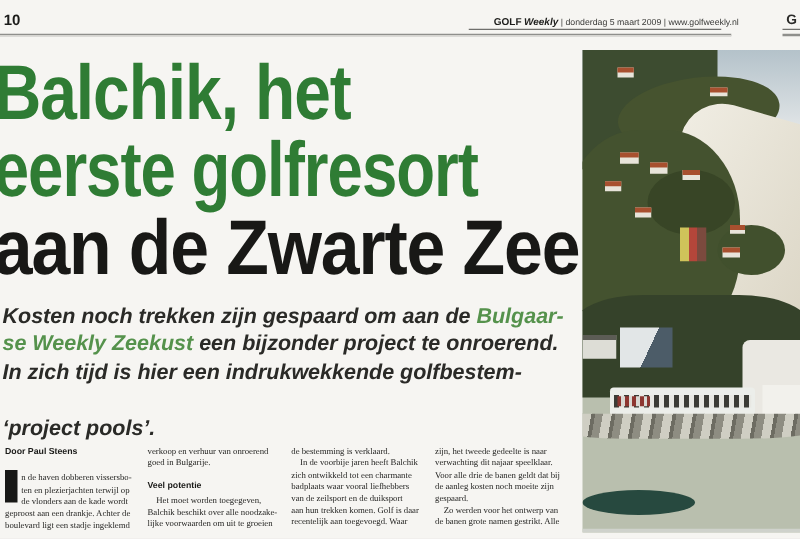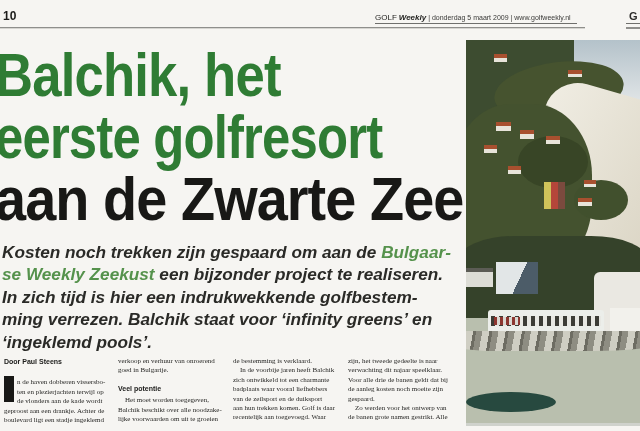--- a/index.html
+++ b/index.html
@@ -7,21 +7,21 @@
   .page {
     position:relative; width:640px; height:431px; overflow:hidden;
     background:#f6f5f2; font-family:"Liberation Sans", sans-serif;
   }
   
   .pagenum { position:absolute; left:3px; top:9px; font-size:12px; font-weight:bold; color:#1c1c1a; }
   .section { position:absolute; left:38px; top:10px; font-size:11.5px; font-weight:bold;
              letter-spacing:6px; color:#2f7c34; }
   .masthead { position:absolute; left:375px; top:13px; width:200px; font-size:7px; color:#3a3a38;
               white-space:nowrap; }
-  .masthead .brand { font-weight:normal; color:#1d1d1b; font-size:8px; }
+  .masthead .brand { font-weight:bold; color:#1d1d1b; font-size:8px;margin-left:20px; }
   .masthead .brand2 { font-weight:bold; font-style:italic; color:#1d1d1b; font-size:8px; }
   .masthead-rule { position:absolute; left:375px; top:23px; width:202px; height:1px; background:#6f6f6c; }
   .head-rule { position:absolute; left:0; top:27px; width:585px; height:2px;
                background:#8f8f8c; border-bottom:1px solid #d6d5d1; }
   .next-page-g { position:absolute; left:629px; top:10px; font-size:11px; font-weight:bold; color:#2a2a28; }
   .next-rule-a { position:absolute; left:626px; top:23px; width:14px; height:1px; background:#6f6f6c; }
   .next-rule-b { position:absolute; left:626px; top:27px; width:14px; height:2px; background:#8f8f8c; }
 
   
   .headline { position:absolute; left:-5px; top:44px; width:520px; font-weight:bold;
@@ -110,21 +110,21 @@
   <div class="next-page-g">G</div>
   <div class="next-rule-a"></div>
   <div class="next-rule-b"></div>
 
   <div class="headline">
     <div class="hl hl1">Balchik, het</div>
     <div class="hl hl2">eerste golfresort</div>
     <div class="hl hl3">aan de Zwarte Zee</div>
   </div>
 
-  <div class="intro"><span>Kosten noch trekken zijn gespaard om aan de </span><span class="green">Bulgaar-</span><br><span class="green">se Weekly Zeekust</span><span> een bijzonder project te realiseren.</span><br><span>In zich tijd is hier een indrukwekkende golfbestem-</span><br><span>ming verrezen. Balchik staat voor ‘infinity greens’ en</span><br><span>‘ingeklemd pools’.</span></div>
+  <div class="intro"><span>Kosten noch trekken zijn gespaard om aan de </span><span class="green">Bulgaar-</span><br><span class="green">se Weekly Zeekust</span><span> een bijzonder project te onroerend.</span><br><span>In zich tijd is hier een indrukwekkende golfbestem-</span><br><br><span>‘project pools’.</span></div>
 
   <div class="bodycol col2">
     <p>verkoop en verhuur van onroerend
 goed in Bulgarije.</p>
     <div class="subhead">Veel potentie</div>
     <p class="indent">Het moet worden toegegeven,
 Balchik beschikt over alle noodzake-
 lijke voorwaarden om uit te groeien</p>
   </div>
 

